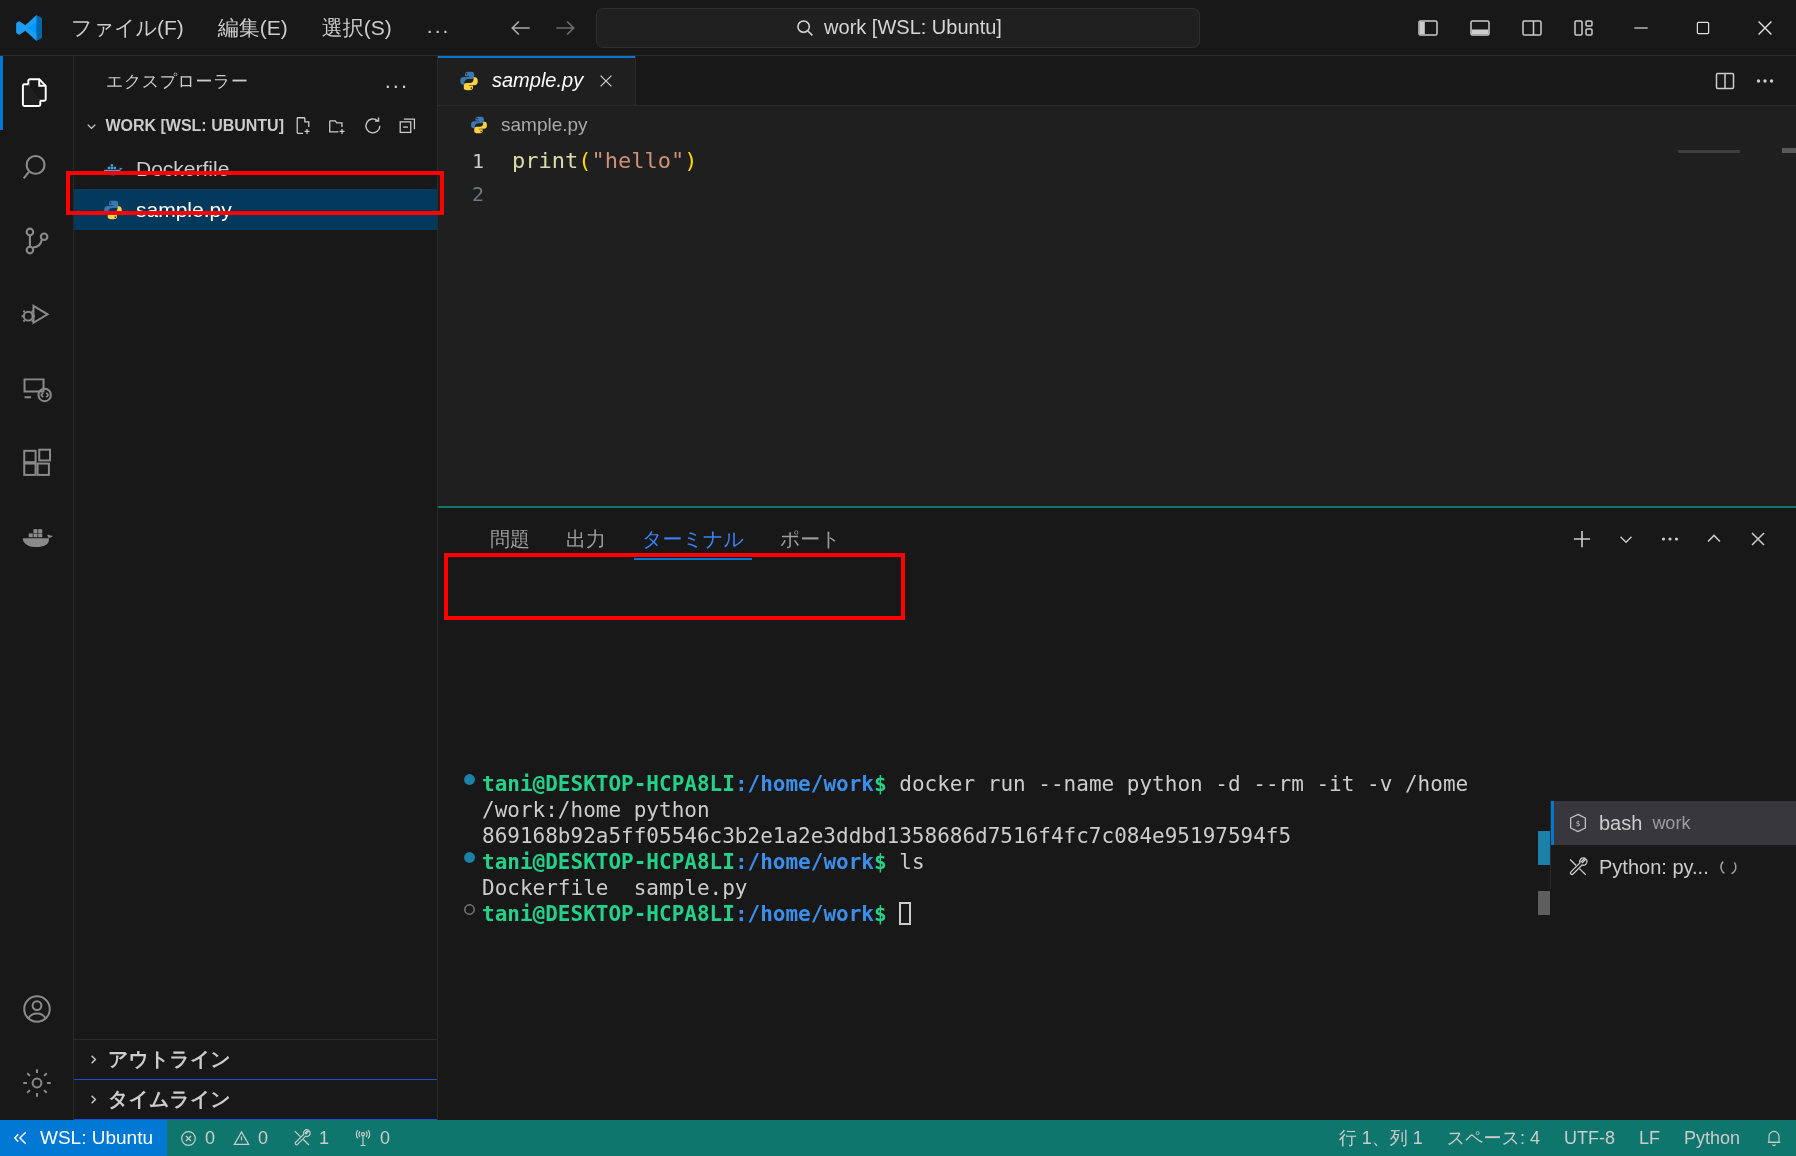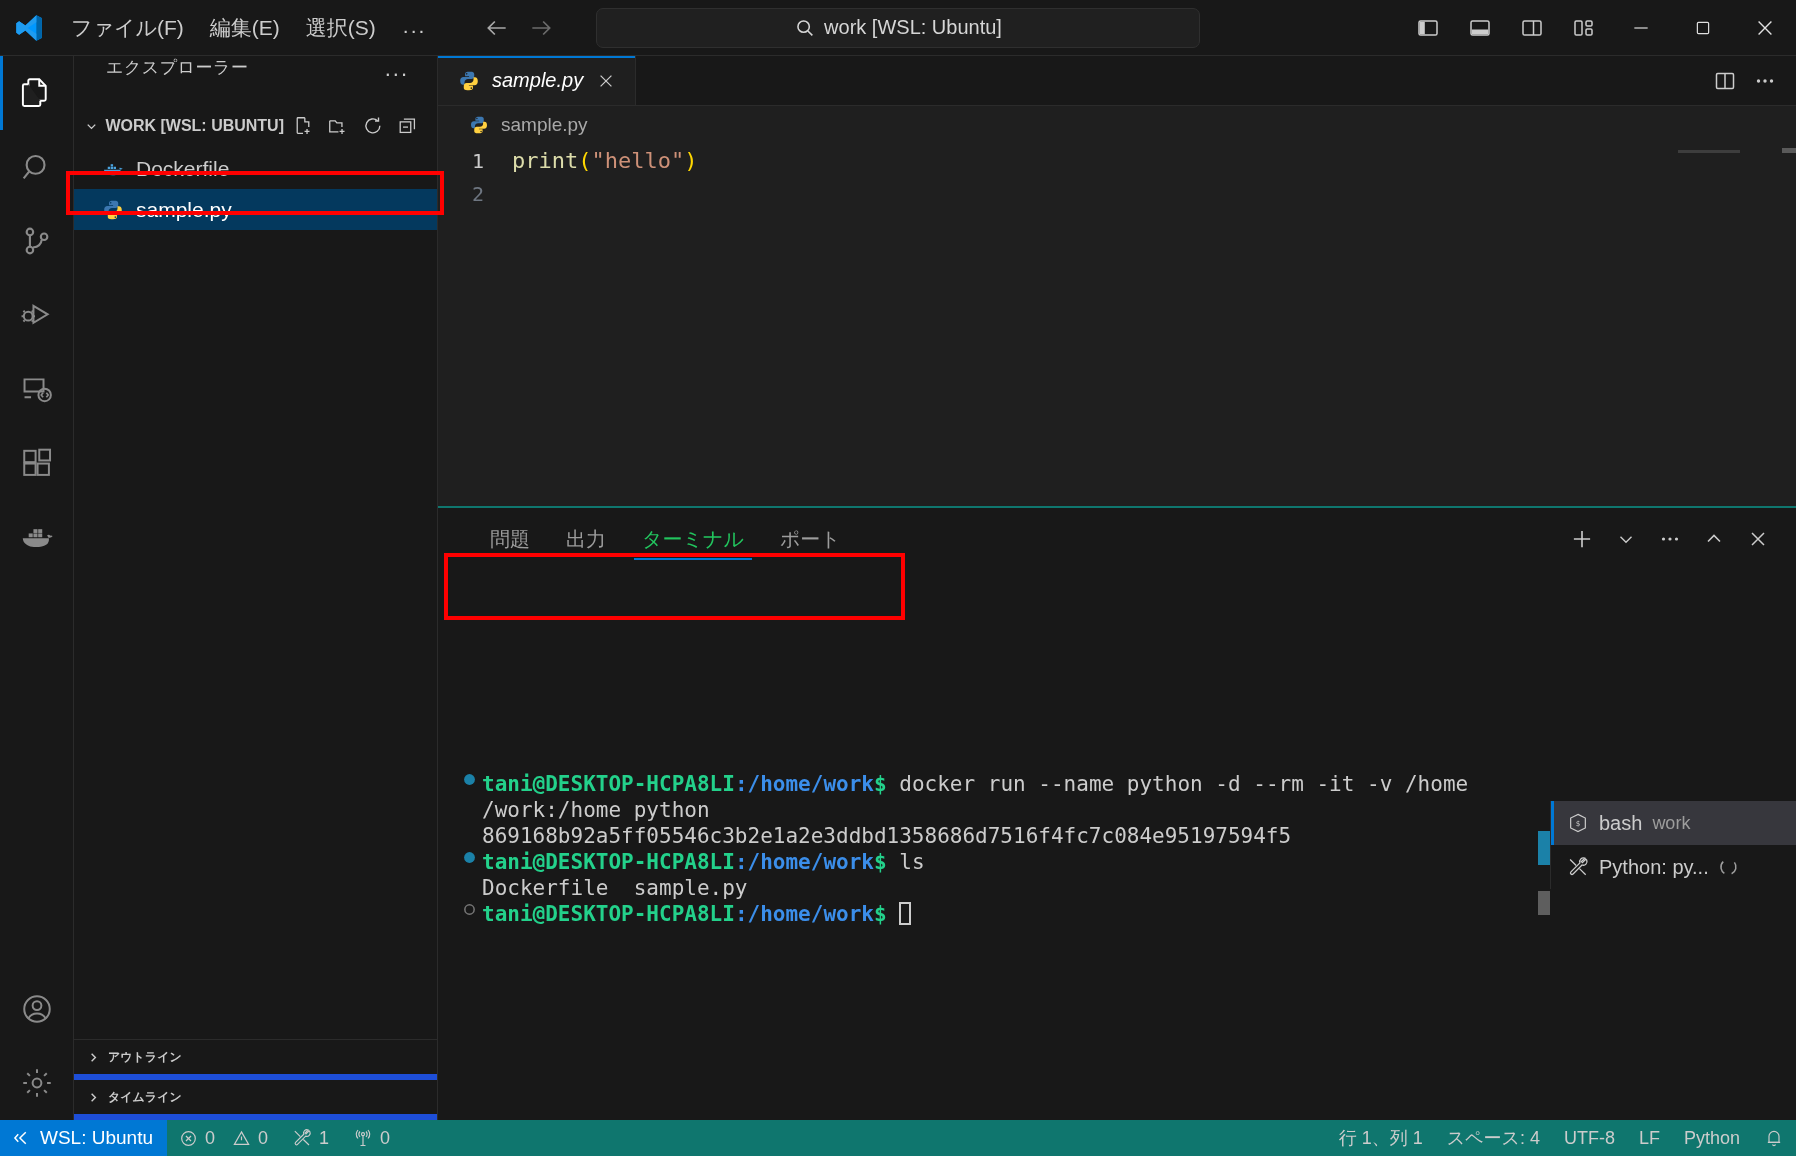--- a/index.html
+++ b/index.html
@@ -12,21 +12,21 @@
   }
   
   #titlebar {
     height: 56px; width: 100%;
     background: #181818;
     display: flex; align-items: center;
     border-bottom: 1px solid #2b2b2b;
     position: relative;
   }
   .vscode-logo { width: 58px; display:flex; align-items:center; justify-content:center; }
-  #menubar { display: flex; align-items: flex-start; gap: 0px; }
+  #menubar { display: flex; align-items: flex-start; gap: 8px; }
   .menu-item {
     padding: 5px 13px; font-size: 21px; color: #cccccc;
     white-space: nowrap; border-radius: 4px; cursor: default;
   }
   .menu-dots { padding: 5px 14px; font-size: 21px; color: #cccccc; letter-spacing:2px;}
   #nav-arrows { display:flex; align-items:center; gap:10px; margin-left: 40px;}
   .nav-arrow { width: 34px; height: 34px; display:flex; align-items:center; justify-content:center; color:#a8a8a8; }
   #cmdcenter {
     position: absolute; left: 50%; transform: translateX(-50%);
     width: 604px; height: 40px;
@@ -55,21 +55,21 @@
     content:""; position:absolute; left:0; top:0; bottom:0; width:3px; background:#0078d4;
   }
   #act-bottom { margin-top: auto; }
 
   
   #sidebar {
     width: 364px; flex: 0 0 364px; background: #181818;
     display: flex; flex-direction: column; border-right: 1px solid #2b2b2b;
   }
   #sidebar-title {
-    height: 50px; display:flex; align-items:flex-start; padding: 0 14px 0 32px;
+    height: 50px; display:flex; align-items:center; padding: 0 14px 0 32px;
     font-size: 17px; color: #cccccc; letter-spacing: .5px;
   }
   #sidebar-title .dots { margin-left:auto; font-size: 22px; letter-spacing: 2px; color:#cccccc; padding-right: 14px;}
   .section-header {
     height: 40px; display:flex; align-items:center; gap: 6px;
     padding: 0 10px 0 10px; font-size: 16px; font-weight: bold; color: #cccccc;
     text-transform: uppercase; white-space: nowrap;
   }
   .chev { width: 18px; display:inline-block; text-align:center; color:#cccccc; font-size: 15px;}
   .section-actions { margin-left: auto; display:flex; gap:9px; padding-right:6px; }
@@ -77,21 +77,21 @@
   #filetree { flex: 1; overflow: hidden; padding-top: 2px; }
   .tree-row {
     height: 41px; display: flex; align-items: center; gap: 10px;
     padding-left: 26px; font-size: 21px; color: #cccccc; cursor: pointer; position: relative;
   }
   .tree-row.selected { background: #04395e; color: #ffffff; }
   .fileicon { width: 26px; height: 26px; display:flex; align-items:center; justify-content:center; }
   .bottom-sections { border-top: 1px solid #2b2b2b; }
   .collapsed-section {
     height: 40px; display:flex; align-items:center; gap: 4px; padding-left: 12px;
-    font-size: 12px; font-weight: bold; color: #cccccc; border-bottom: 6px solid #1d4ed8;
+    font-size: 20px; font-weight: bold; color: #cccccc; border-bottom: 1px solid #1d4ed8;
   }
   .collapsed-section:first-child { border-top: none; }
 
   
   #editorgroup { flex: 1; display: flex; flex-direction: column; min-width: 0; background: #1f1f1f; }
   #tabsrow {
     height: 50px; background: #181818; display: flex; align-items: stretch;
     border-bottom: 1px solid #2b2b2b; position: relative;
   }
   .tab {
@@ -128,21 +128,21 @@
   #editor-scroll-track { position:absolute; right:0; top:0; width: 14px; height: 100%; }
   #editor-scroll-thumb { position:absolute; right:0; top: 4px; width: 14px; height: 5px; background: #5a5a5a; }
 
   
   #panel { height: 614px; flex: 0 0 614px; background: #181818; border-top: 2px solid #0f766e; display:flex; flex-direction: column; }
   #panel-tabs { height: 62px; display: flex; align-items: stretch; padding-left: 34px; }
   .ptab {
     display:flex; align-items:center; padding: 0 18px; font-size: 20px; color: #9d9d9d;
     position: relative; cursor: pointer; white-space: nowrap;
   }
-  .ptab.active { color: #22c55e; }
+  .ptab.active { color: #3b82f6; }
   .ptab.active::after {
     content:""; position:absolute; left: 10px; right: 10px; bottom: 10px; height: 2px; background: #0078d4;
   }
   #panel-actions { margin-left: auto; display:flex; align-items:center; gap: 4px; padding-right: 18px; }
   .pbtn { width: 40px; height: 40px; display:flex;align-items:center;justify-content:center; color:#cccccc; }
   #panel-body { flex: 1; display: flex; min-height: 0; position: relative; align-items: center; }
   #terminal {
     flex: 1; position: relative; padding: 8px 0 0 18px; min-width: 0;
     font-family: "DejaVu Sans Mono", monospace; font-size: 21px; line-height: 26px;
     color: #cccccc; overflow: hidden;

